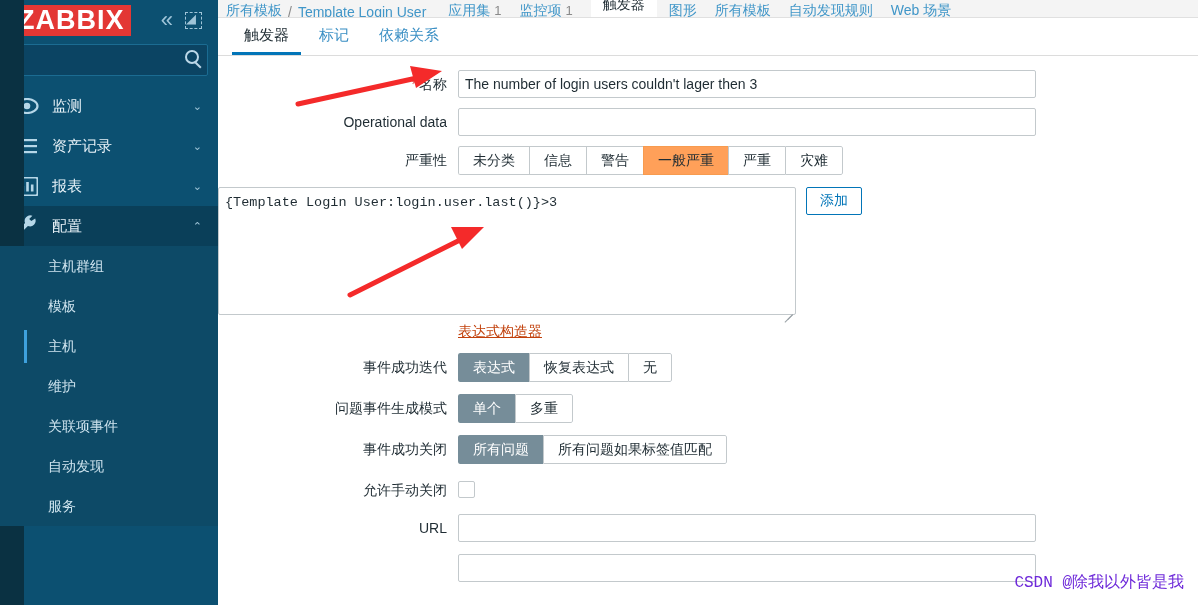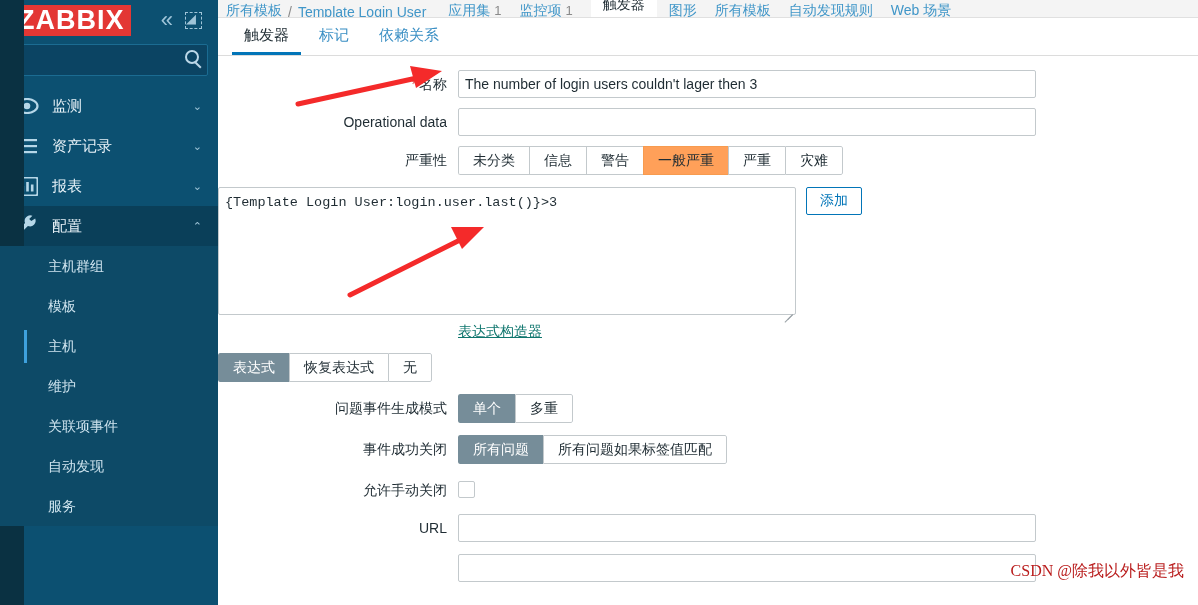--- a/index.html
+++ b/index.html
@@ -186,36 +186,36 @@
     font-size: 14px; padding: 5px 14px; cursor: pointer;
     white-space: nowrap; line-height: 17px;
   }
   .seg .sg:last-child { border-right: 1px solid #c3c9cc; }
   .seg .sg:first-child { border-radius: 2px 0 0 2px; }
   .seg .sg:last-child { border-radius: 0 2px 2px 0; }
   .seg .sg.sel-orange { background:#ffa059; border-color:#f79b4f; color:#1f2c33; }
   .seg .sg.sel-gray { background:#768d99; border-color:#768d99; color:#ffffff; }
 
   .link {
-    color: #0f766e; font-size: 14px; text-decoration: underline;
+    color: #c2410c; font-size: 14px; text-decoration: underline;
     cursor: pointer;
   }
 
   .chk {
     width: 17px; height: 17px; border: 1px solid #c3c9cc;
     border-radius: 2px; background: #fff; margin-top: 5px; cursor: pointer;
   }
 
   
   .arrow { position: absolute; pointer-events: none; }
 
   .watermark {
-    position: absolute; right: 14px; bottom: 23px;
-    color: #b91c1c; font-size: 16px;
-    font-family: Liberation Serif, serif;
+    position: absolute; right: 14px; bottom: 12px;
+    color: #6d28d9; font-size: 16px;
+    font-family: Liberation Mono, monospace;
     white-space: nowrap;
   }
 </style>
 </head>
 <body>
 
 <div id="app">
 
   <div id="sidebar">
 
@@ -390,20 +390,21 @@
         </div>
         <button class="btn-add">添加</button>
       </div>
 
       <div class="row" style="margin-bottom:12px">
         <div class="lbl"></div>
         <span class="link">表达式构造器</span>
       </div>
 
       <div class="row" style="margin-bottom:12px">
+        <div class="lbl">事件成功迭代</div>
         <div class="seg">
           <div class="sg sel-gray"><span>表达式</span></div>
           <div class="sg"><span>恢复表达式</span></div>
           <div class="sg"><span>无</span></div>
         </div>
       </div>
 
       <div class="row" style="margin-bottom:12px">
         <div class="lbl">问题事件生成模式</div>
         <div class="seg">

